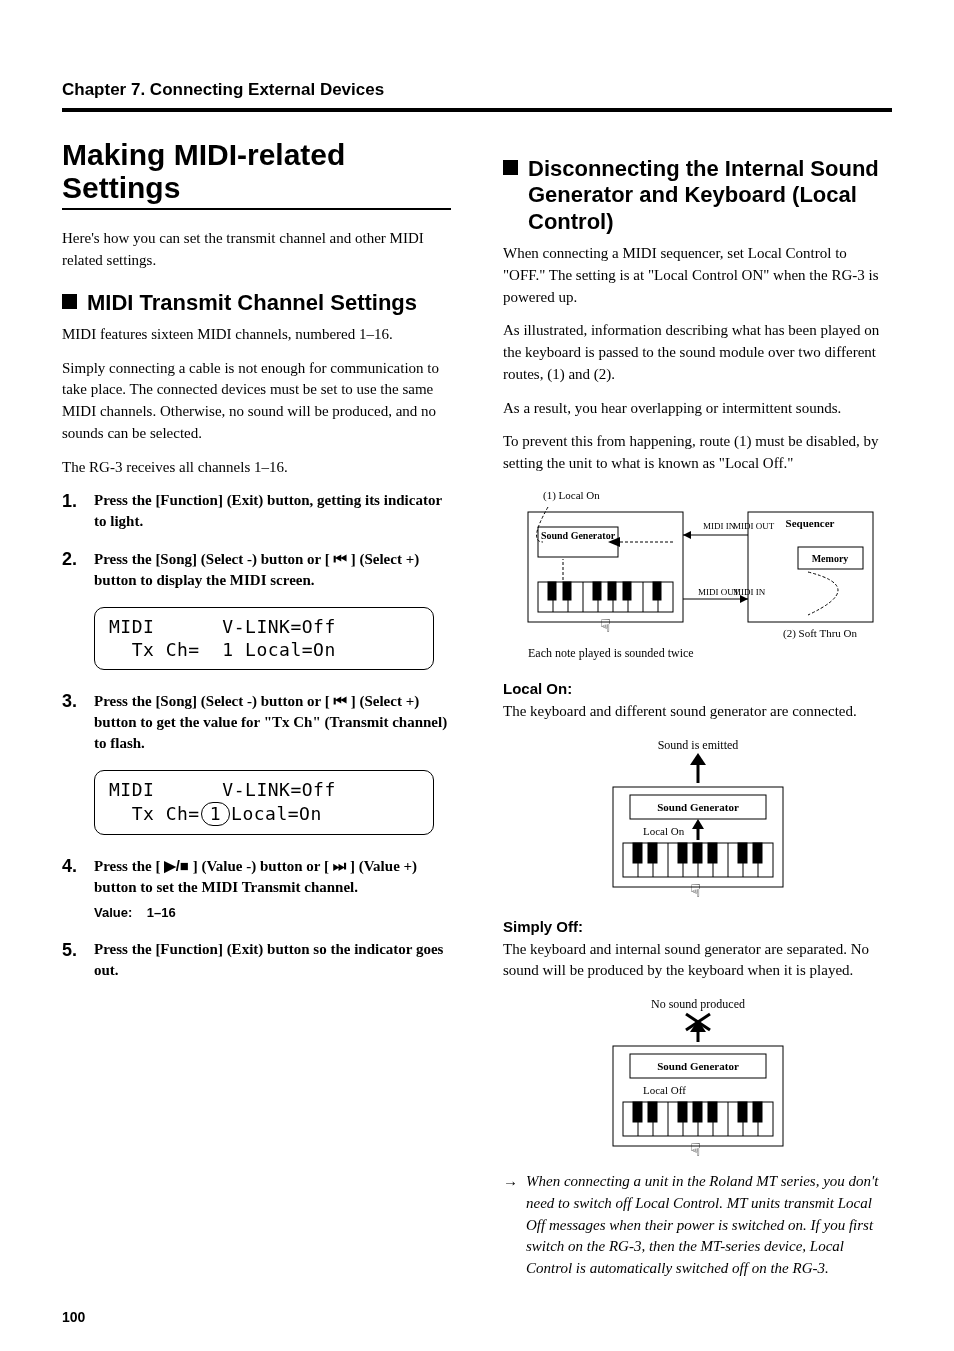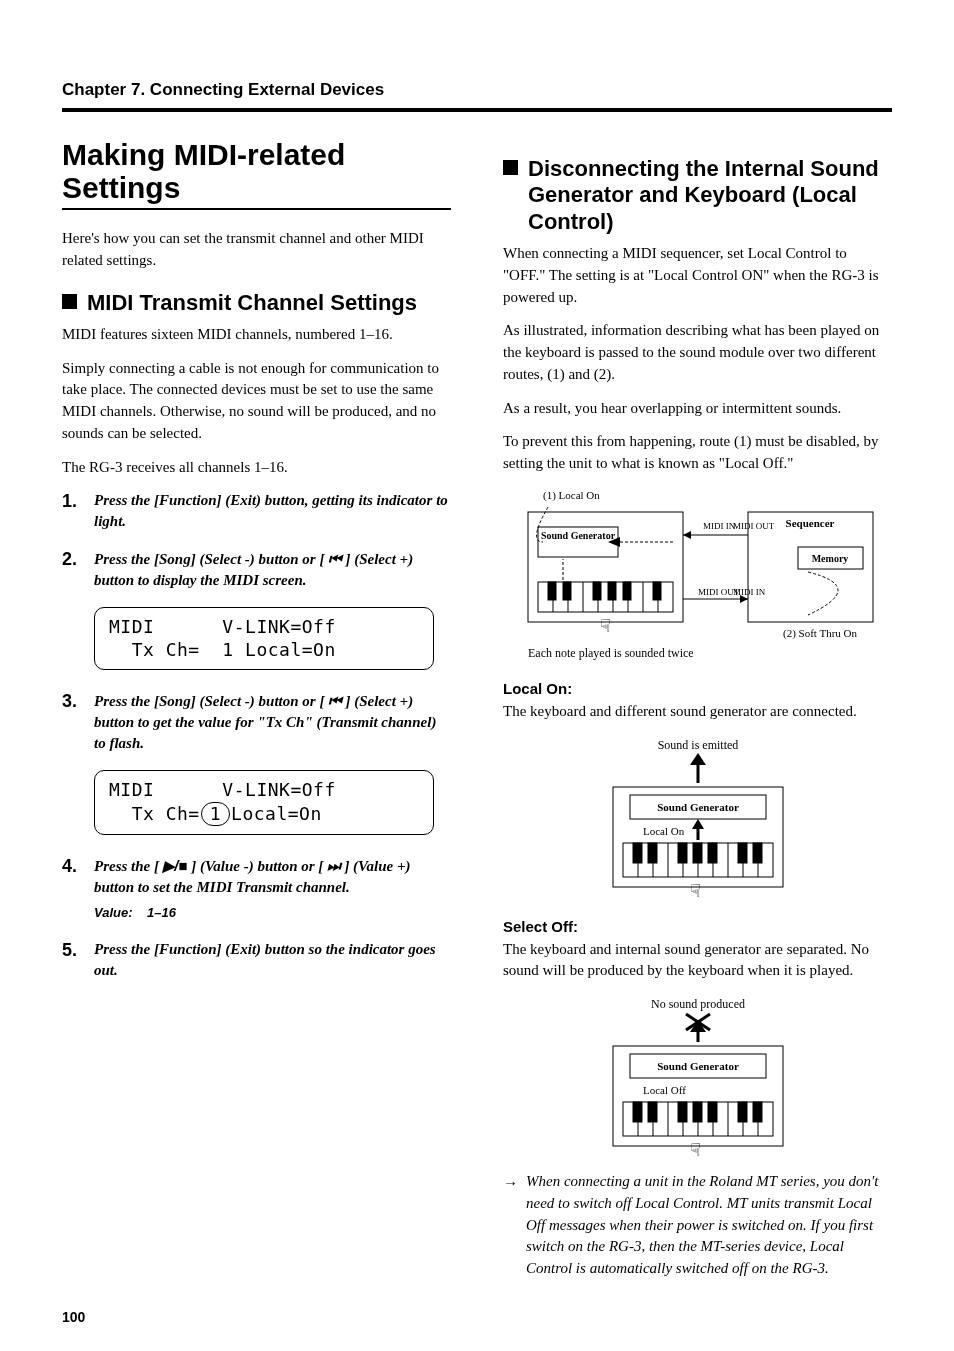--- a/index.html
+++ b/index.html
@@ -76,21 +76,20 @@
     line-height: 1;
     flex: 0 0 22px;
     padding-top: 2px;
   }
   ol.steps .stepbody {
     flex: 1;
     font-family: "Palatino Linotype", Palatino, serif;
     font-size: 15px;
     line-height: 1.4;
     font-weight: bold;
-    font-style: italic;
   }
   ol.steps .stepbody .meta {
     font-family: Arial, sans-serif;
     font-weight: bold;
     font-size: 13px;
     margin-top: 6px;
     display: block;
   }
   .lcdwrap {
     margin: 10px 0 20px 32px;
@@ -309,21 +308,21 @@
           <rect x="125" y="108" width="9" height="20" fill="#000"></rect>
         <rect x="140" y="108" width="9" height="20" fill="#000"></rect>
           <rect x="170" y="108" width="9" height="20" fill="#000"></rect>
         <rect x="185" y="108" width="9" height="20" fill="#000"></rect>
       </g>
       <text x="122" y="162" font-size="18">☟</text>
       <line x1="130" y1="105" x2="130" y2="87" stroke="#000" stroke-width="3"></line>
       <polygon points="130,84 124,94 136,94" fill="#000"></polygon>
     </svg>
 
-    <h3 class="minor">Select Off:</h3>
+    <h3 class="minor">Simply Off:</h3>
     <p class="body">The keyboard and internal sound generator are separated. No sound will be produced by the keyboard when it is played.</p>
 
     <svg class="diagram" width="260" height="165" viewBox="0 0 260 165">
       <text x="130" y="14" font-size="12" text-anchor="middle">No sound produced</text>
       <line x1="130" y1="48" x2="130" y2="30" stroke="#000" stroke-width="3"></line>
       <polygon points="130,26 122,38 138,38" fill="#000"></polygon>
       <line x1="118" y1="20" x2="142" y2="36" stroke="#000" stroke-width="3"></line>
       <line x1="142" y1="20" x2="118" y2="36" stroke="#000" stroke-width="3"></line>
       <rect x="45" y="52" width="170" height="100" fill="none" stroke="#000"></rect>
       <rect x="62" y="60" width="136" height="24" fill="none" stroke="#000"></rect>

